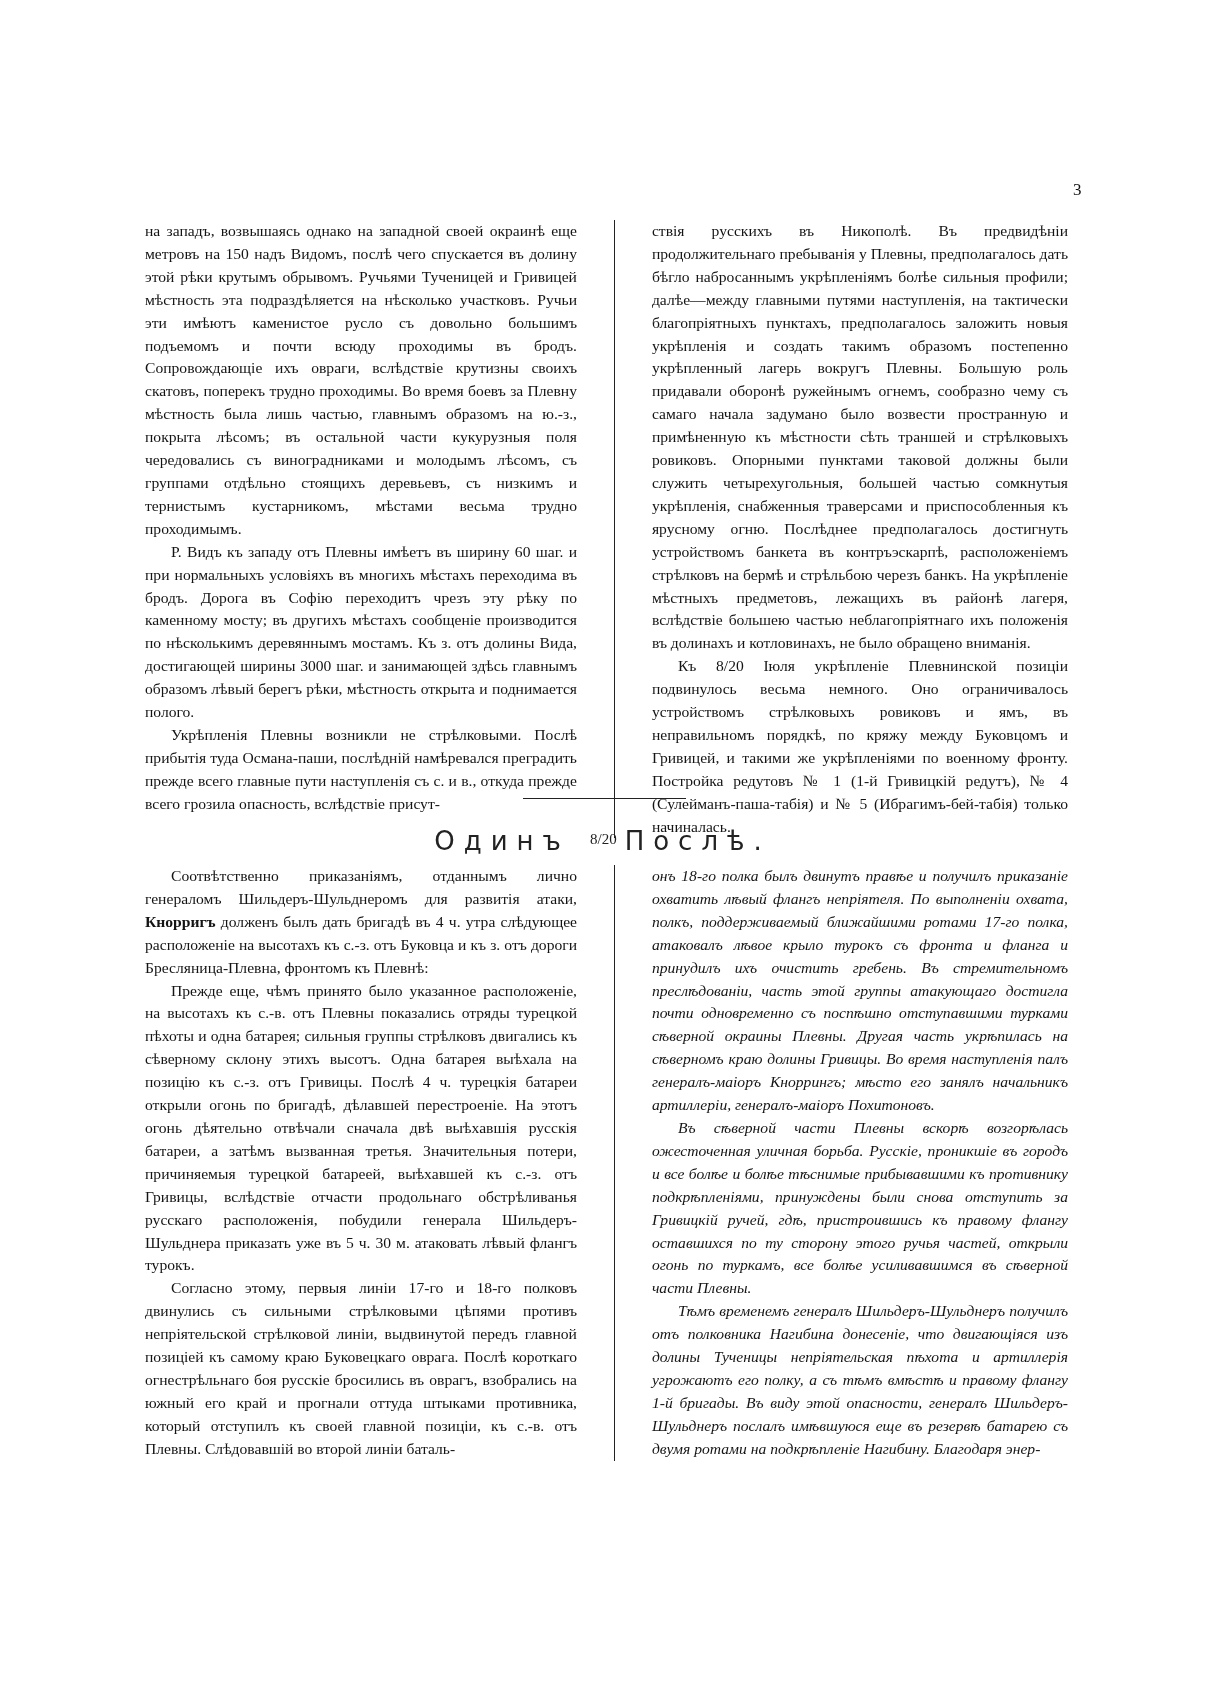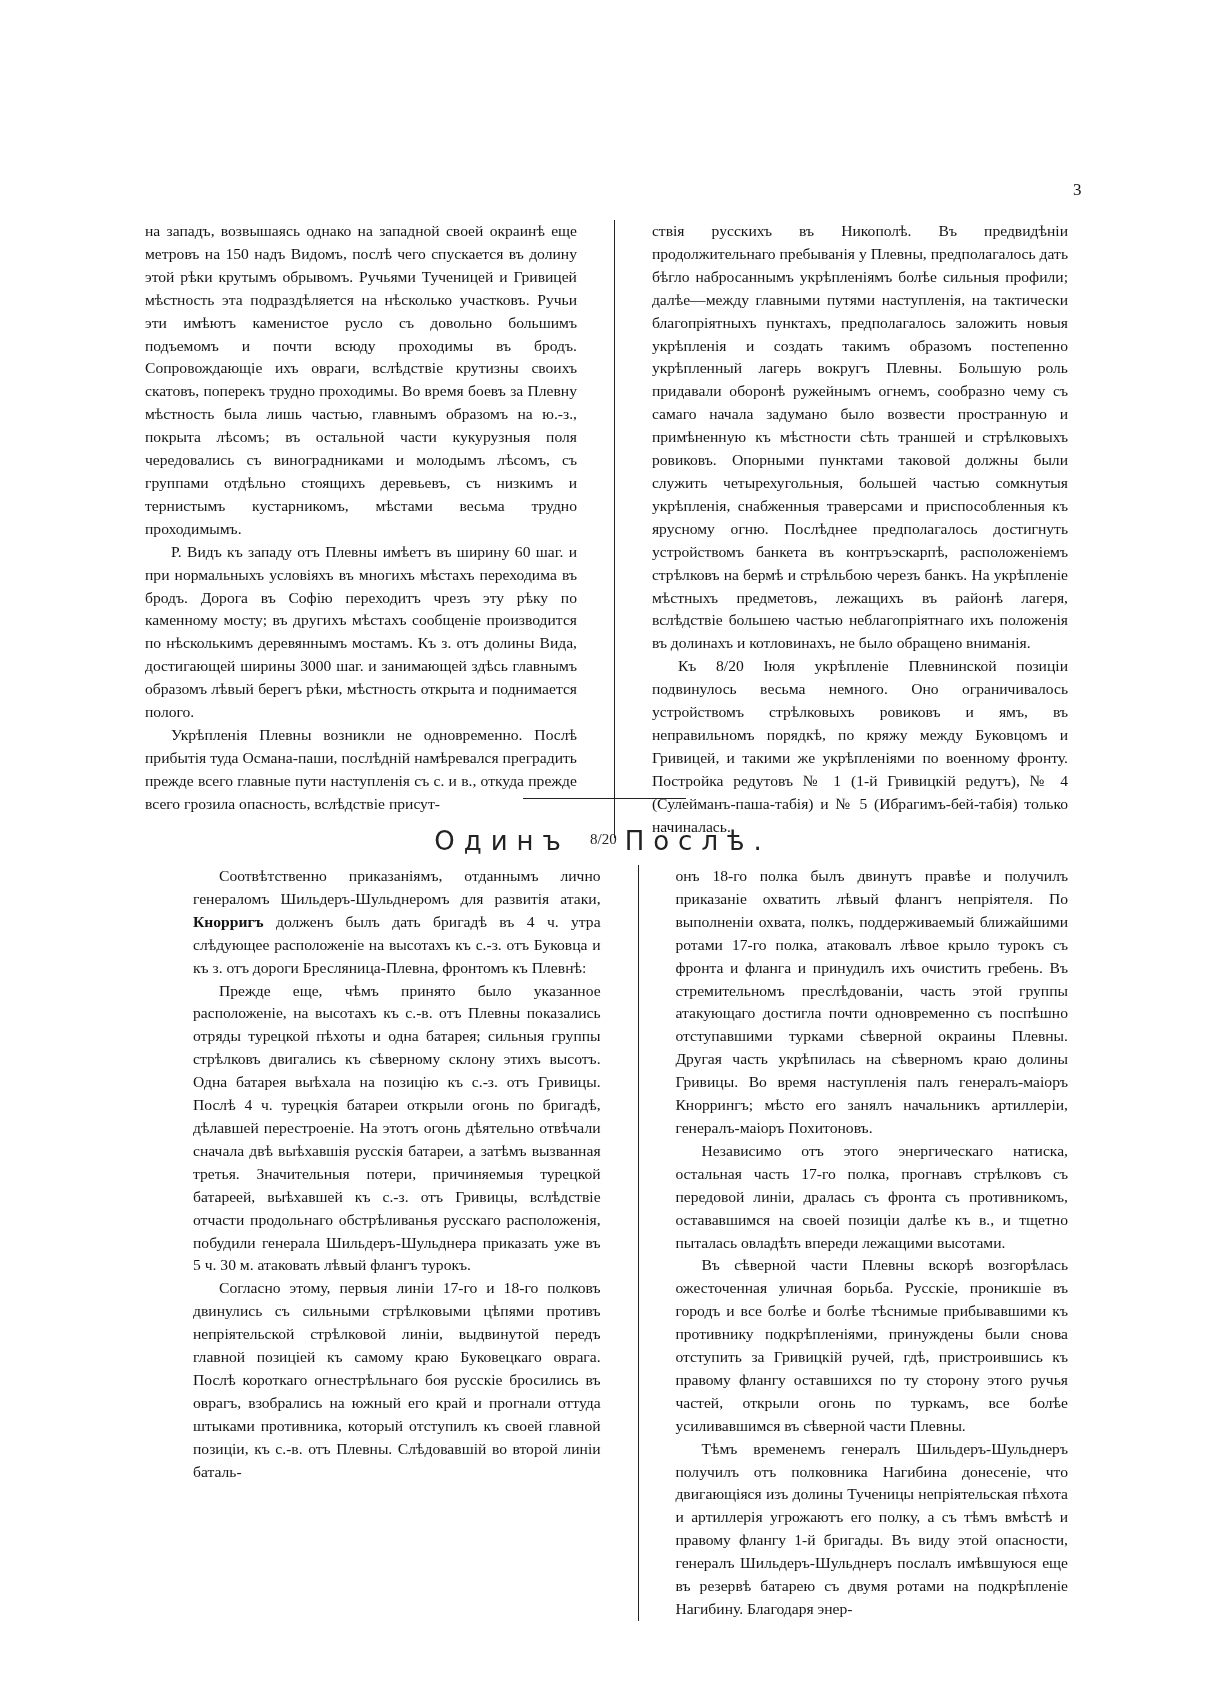--- a/index.html
+++ b/index.html
@@ -13,34 +13,34 @@
   .col p.cont { text-indent: 0; }
   .rule-v { width: 1px; background: #222; margin: 0 7px; }
   .top { left: 145px; top: 220px; width: 923px; }
   .top .col.left { width: 462px; }
   .top .col.right { width: 445px; }
   .sep { position: absolute; left: 523px; top: 798px; width: 163px; height: 1px; background: #222; }
   .title { position: absolute; left: 0; width: 1205px; top: 826px; text-align: center;
            font-size: 26px; letter-spacing: 9px; font-family: "DejaVu Sans", sans-serif; font-weight: normal; color: #222; }
   .title .frac { font-size: 15px; letter-spacing: 0; font-family: "Liberation Serif", serif; vertical-align: 6px; margin: 0 8px 0 20px; }
   .bottom { left: 145px; top: 865px; width: 923px; }
-  .bottom .col.left { width: 462px; margin-left: 48px; }
-  .bottom .col.right { width: 445px; }
+  .bottom .col.left { width: 462px; }
+  .bottom .col.right { width: 445px; font-style: italic; }
   .bold { font-weight: bold; }
 </style>
 </head>
 <body>
 
 <div class="page-number">3</div>
 
 <div class="colblock top">
   <div class="col left">
     <p class="cont">на западъ, возвышаясь однако на западной своей окраинѣ еще метровъ на 150 надъ Видомъ, послѣ чего спускается въ долину этой рѣки крутымъ обрывомъ. Ручьями Тученицей и Гривицей мѣстность эта подраздѣляется на нѣсколько участковъ. Ручьи эти имѣютъ каменистое русло съ довольно большимъ подъемомъ и почти всюду проходимы въ бродъ. Сопровождающіе ихъ овраги, вслѣдствіе крутизны своихъ скатовъ, поперекъ трудно проходимы. Во время боевъ за Плевну мѣстность была лишь частью, главнымъ образомъ на ю.-з., покрыта лѣсомъ; въ остальной части кукурузныя поля чередовались съ виноградниками и молодымъ лѣсомъ, съ группами отдѣльно стоящихъ деревьевъ, съ низкимъ и тернистымъ кустарникомъ, мѣстами весьма трудно проходимымъ.</p>
     <p class="indent">Р. Видъ къ западу отъ Плевны имѣетъ въ ширину 60 шаг. и при нормальныхъ условіяхъ въ многихъ мѣстахъ переходима въ бродъ. Дорога въ Софію переходитъ чрезъ эту рѣку по каменному мосту; въ другихъ мѣстахъ сообщеніе производится по нѣсколькимъ деревяннымъ мостамъ. Къ з. отъ долины Вида, достигающей ширины 3000 шаг. и занимающей здѣсь главнымъ образомъ лѣвый берегъ рѣки, мѣстность открыта и поднимается полого.</p>
-    <p class="indent">Укрѣпленія Плевны возникли не одновременно. Послѣ прибытія туда Османа-паши, послѣдній намѣревался преградить прежде всего главные пути наступленія съ с. и в., откуда прежде всего грозила опасность, вслѣдствіе присут-</p>
+    <p class="indent">Укрѣпленія Плевны возникли не стрѣлковыми. Послѣ прибытія туда Османа-паши, послѣдній намѣревался преградить прежде всего главные пути наступленія съ с. и в., откуда прежде всего грозила опасность, вслѣдствіе присут-</p>
   </div>
   <div class="rule-v"></div>
   <div class="col right">
     <p class="cont">ствія русскихъ въ Никополѣ. Въ предвидѣніи продолжительнаго пребыванія у Плевны, предполагалось дать бѣгло набросаннымъ укрѣпленіямъ болѣе сильныя профили; далѣе—между главными путями наступленія, на тактически благопріятныхъ пунктахъ, предполагалось заложить новыя укрѣпленія и создать такимъ образомъ постепенно укрѣпленный лагерь вокругъ Плевны. Большую роль придавали оборонѣ ружейнымъ огнемъ, сообразно чему съ самаго начала задумано было возвести пространную и примѣненную къ мѣстности сѣть траншей и стрѣлковыхъ ровиковъ. Опорными пунктами таковой должны были служить четырехугольныя, большей частью сомкнутыя укрѣпленія, снабженныя траверсами и приспособленныя къ ярусному огню. Послѣднее предполагалось достигнуть устройствомъ банкета въ контръэскарпѣ, расположеніемъ стрѣлковъ на бермѣ и стрѣльбою черезъ банкъ. На укрѣпленіе мѣстныхъ предметовъ, лежащихъ въ районѣ лагеря, вслѣдствіе большею частью неблагопріятнаго ихъ положенія въ долинахъ и котловинахъ, не было обращено вниманія.</p>
     <p class="indent">Къ 8/20 Іюля укрѣпленіе Плевнинской позиціи подвинулось весьма немного. Оно ограничивалось устройствомъ стрѣлковыхъ ровиковъ и ямъ, въ неправильномъ порядкѣ, по кряжу между Буковцомъ и Гривицей, и такими же укрѣпленіями по военному фронту. Постройка редутовъ № 1 (1-й Гривицкій редутъ), № 4 (Сулейманъ-паша-табія) и № 5 (Ибрагимъ-бей-табія) только начиналась.</p>
   </div>
 </div>
 
 <div class="sep"></div>
 
@@ -50,17 +50,16 @@
 
 <div class="colblock bottom">
   <div class="col left">
     <p class="indent"><span>Соотвѣтственно приказаніямъ, отданнымъ лично генераломъ Шильдеръ-Шульднеромъ для развитія атаки, </span><span class="bold">Кнорригъ</span><span> долженъ былъ дать бригадѣ въ 4 ч. утра слѣдующее расположеніе на высотахъ къ с.-з. отъ Буковца и къ з. отъ дороги Бресляница-Плевна, фронтомъ къ Плевнѣ:</span></p>
     <p class="indent">Прежде еще, чѣмъ принято было указанное расположеніе, на высотахъ къ с.-в. отъ Плевны показались отряды турецкой пѣхоты и одна батарея; сильныя группы стрѣлковъ двигались къ сѣверному склону этихъ высотъ. Одна батарея выѣхала на позицію къ с.-з. отъ Гривицы. Послѣ 4 ч. турецкія батареи открыли огонь по бригадѣ, дѣлавшей перестроеніе. На этотъ огонь дѣятельно отвѣчали сначала двѣ выѣхавшія русскія батареи, а затѣмъ вызванная третья. Значительныя потери, причиняемыя турецкой батареей, выѣхавшей къ с.-з. отъ Гривицы, вслѣдствіе отчасти продольнаго обстрѣливанья русскаго расположенія, побудили генерала Шильдеръ-Шульднера приказать уже въ 5 ч. 30 м. атаковать лѣвый флангъ турокъ.</p>
     <p class="indent">Согласно этому, первыя линіи 17-го и 18-го полковъ двинулись съ сильными стрѣлковыми цѣпями противъ непріятельской стрѣлковой линіи, выдвинутой передъ главной позиціей къ самому краю Буковецкаго оврага. Послѣ короткаго огнестрѣльнаго боя русскіе бросились въ оврагъ, взобрались на южный его край и прогнали оттуда штыками противника, который отступилъ къ своей главной позиціи, къ с.-в. отъ Плевны. Слѣдовавшій во второй линіи баталь-</p>
   </div>
   <div class="rule-v"></div>
   <div class="col right">
     <p class="cont">онъ 18-го полка былъ двинутъ правѣе и получилъ приказаніе охватить лѣвый флангъ непріятеля. По выполненіи охвата, полкъ, поддерживаемый ближайшими ротами 17-го полка, атаковалъ лѣвое крыло турокъ съ фронта и фланга и принудилъ ихъ очистить гребень. Въ стремительномъ преслѣдованіи, часть этой группы атакующаго достигла почти одновременно съ поспѣшно отступавшими турками сѣверной окраины Плевны. Другая часть укрѣпилась на сѣверномъ краю долины Гривицы. Во время наступленія палъ генералъ-маіоръ Кноррингъ; мѣсто его занялъ начальникъ артиллеріи, генералъ-маіоръ Похитоновъ.</p>
-    <p class="indent">Независимо отъ этого энергическаго натиска, остальная часть 17-го полка, прогнавъ стрѣлковъ съ передовой линіи, дралась съ фронта съ противникомъ, остававшимся на своей позиціи далѣе къ в., и тщетно пыталась овладѣть впереди лежащими высотами.</p>
     <p class="indent">Въ сѣверной части Плевны вскорѣ возгорѣлась ожесточенная уличная борьба. Русскіе, проникшіе въ городъ и все болѣе и болѣе тѣснимые прибывавшими къ противнику подкрѣпленіями, принуждены были снова отступить за Гривицкій ручей, гдѣ, пристроившись къ правому флангу оставшихся по ту сторону этого ручья частей, открыли огонь по туркамъ, все болѣе усиливавшимся въ сѣверной части Плевны.</p>
     <p class="indent">Тѣмъ временемъ генералъ Шильдеръ-Шульднеръ получилъ отъ полковника Нагибина донесеніе, что двигающіяся изъ долины Тученицы непріятельская пѣхота и артиллерія угрожаютъ его полку, а съ тѣмъ вмѣстѣ и правому флангу 1-й бригады. Въ виду этой опасности, генералъ Шильдеръ-Шульднеръ послалъ имѣвшуюся еще въ резервѣ батарею съ двумя ротами на подкрѣпленіе Нагибину. Благодаря энер-</p>
   </div>
 </div>
 
 </body></html>

